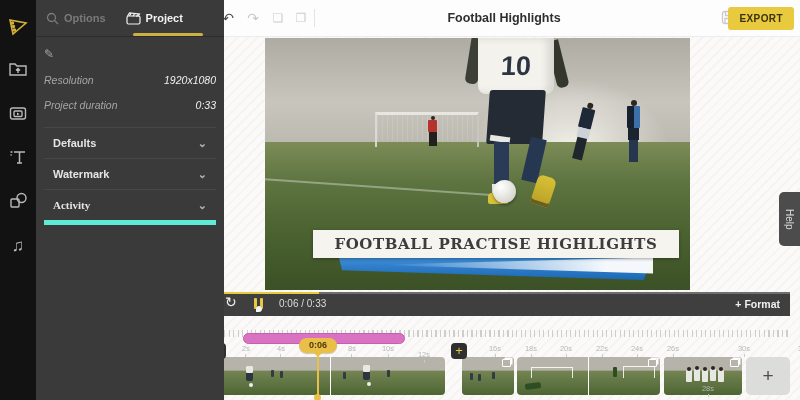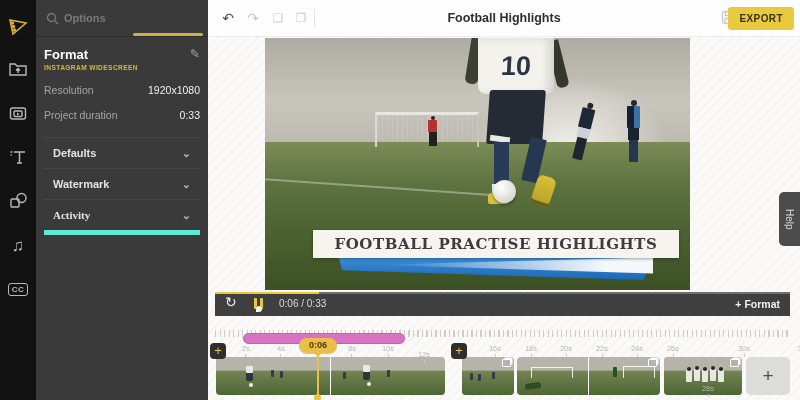--- a/index.html
+++ b/index.html
@@ -8,32 +8,32 @@
 
   
   .rail{position:absolute;left:0;top:0;width:36px;height:400px;background:#121212;display:flex;flex-direction:column;align-items:center;padding-top:7px;box-sizing:border-box;gap:0;z-index:30;}
   .rail-btn{width:36px;height:44px;display:flex;align-items:center;justify-content:center;color:#b9b9b9;cursor:pointer;}
   .rail-btn svg{display:block;}
   .rail-logo{color:#d4af37;height:40px;}
   .cc-box{border:1.4px solid #b9b9b9;border-radius:3px;font-size:8px;font-weight:bold;padding:1px 3px;color:#b9b9b9;letter-spacing:.5px;}
   .music-glyph{font-size:17px;line-height:1;}
 
   
-  .panel{position:absolute;left:36px;top:0;width:172px;height:400px;background:#3a3a3a;z-index:25;box-sizing:border-box;}
+  .panel{position:absolute;left:36px;top:0;width:188px;height:400px;background:#3a3a3a;z-index:25;box-sizing:border-box;}
   .tabbar{position:relative;height:36px;display:flex;align-items:center;border-bottom:1px solid #2c2c2c;}
   .tab{display:flex;align-items:center;gap:5px;font-size:11px;font-weight:bold;padding:0 10px;height:100%;cursor:pointer;}
   .tab-inactive{color:#7a7a7a;}
   .tab-active{color:#f2f2f2;}
   .tab-underline{position:absolute;left:97px;bottom:0;width:70px;height:3px;background:#cdb044;border-radius:2px;}
   .panel-body{padding:10px 8px 0 8px;}
   .fmt-head{display:flex;align-items:flex-start;justify-content:space-between;}
   .fmt-title{color:#fff;font-size:13px;font-weight:bold;}
   .pencil{color:#a7a7a7;font-size:12px;cursor:pointer;}
   .fmt-sub{color:#d9b73e;font-size:6.6px;font-weight:bold;letter-spacing:.4px;margin-top:2px;}
-  .field{display:flex;justify-content:space-between;margin-top:13px;font-size:10.5px;}
+  .field{display:flex;justify-content:space-between;margin-top:13px;font-size:10.5px;font-style:italic;}
   .field .lbl{color:#a5a5a5;}
   .field .val{color:#efefef;}
   .sections{margin-top:16px;}
   .sec-row{display:flex;justify-content:space-between;align-items:center;height:30px;padding:0 9px;border-top:1px solid #474747;color:#e4e4e4;font-size:11px;font-weight:bold;cursor:pointer;}
   .sec-row:last-child{border-bottom:5px solid #5eead4;font-family:Liberation Serif, serif;}
   .chev{color:#b3b3b3;font-size:11px;line-height:8px;}
 
   
   .topbar{position:absolute;left:208px;top:0;width:592px;height:36px;background:#fdfdfd;border-bottom:1px solid #ececec;z-index:20;}
   .tb-icon{position:absolute;top:0;height:36px;display:flex;align-items:center;justify-content:center;width:24px;font-size:14px;cursor:pointer;}
@@ -167,43 +167,43 @@
         <path d="M2.5 5 h2 M2.5 8 h1.2"></path>
       </svg>
     </div>
     <div class="rail-btn">
       <svg width="20" height="20" viewBox="0 0 20 20" fill="none" stroke="currentColor" stroke-width="1.4">
         <rect x="3" y="8" width="8" height="8" rx="1"></rect>
         <circle cx="13.5" cy="7" r="4.5"></circle>
       </svg>
     </div>
     <div class="rail-btn music-glyph">♫</div>
-    <div class="rail-btn">
-      <span class="cc-box">CC</span>
-    </div>
   </div>
 
   <div class="panel">
     <div class="tabbar">
       <div class="tab tab-inactive">
         <svg width="13" height="13" viewBox="0 0 13 13" fill="none" stroke="currentColor" stroke-width="1.3">
           <circle cx="5.5" cy="5.5" r="4"></circle>
           <path d="M8.5 8.5 L12 12"></path>
         </svg>
         <span>Options</span>
       </div>
+      <div class="tab tab-active">
+        <svg width="15" height="13" viewBox="0 0 15 13" fill="none" stroke="currentColor" stroke-width="1.2">
+          <rect x="1" y="4" width="13" height="8" rx="1.5"></rect>
+          <path d="M1.5 4 L3.5 1 L13.5 2 L12 4.5 M5 1.4 l-1.6 2.6 M8.5 1.8 l-1.6 2.6 M12 2.2 l-1.6 2.5"></path>
+        </svg>
+        <span>Project</span>
+      </div>
       <div class="tab-underline"></div>
     </div>
 
     <div class="panel-body">
       <div class="fmt-head">
-        <div>
-          <div class="fmt-title">Format</div>
-          <div class="fmt-sub">INSTAGRAM WIDESCREEN</div>
-        </div>
         <div class="pencil">✎</div>
       </div>
 
       <div class="field">
         <span class="lbl">Resolution</span>
         <span class="val">1920x1080</span>
       </div>
       <div class="field">
         <span class="lbl">Project duration</span>
         <span class="val">0:33</span>

